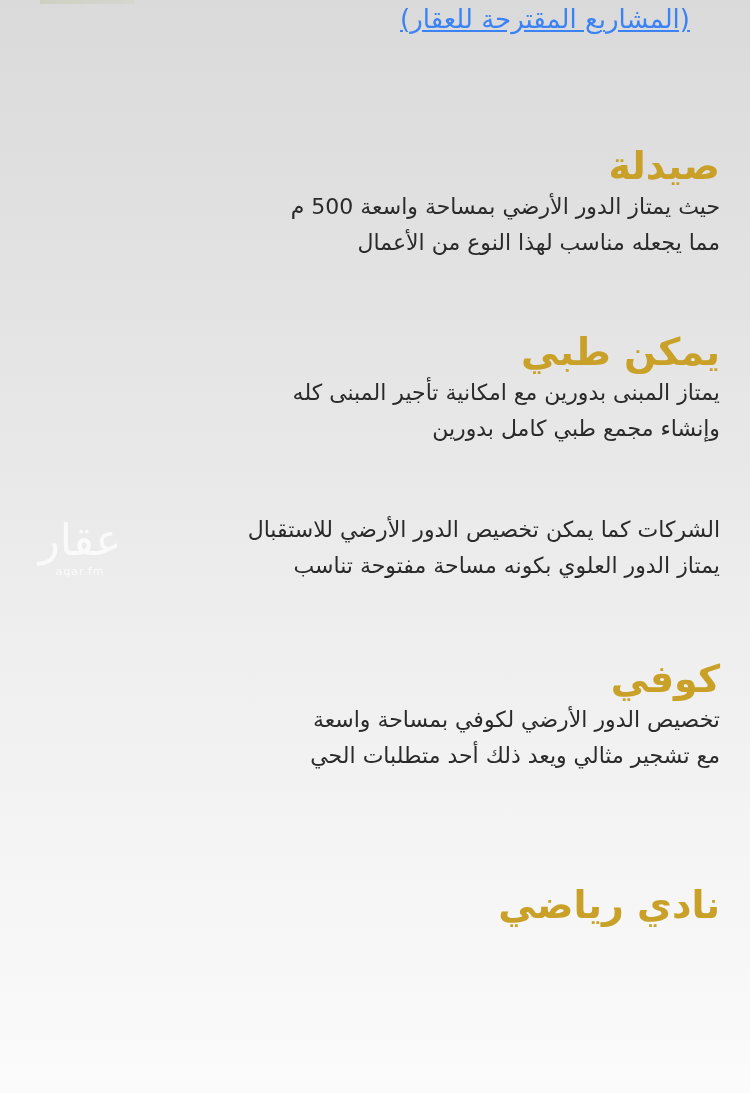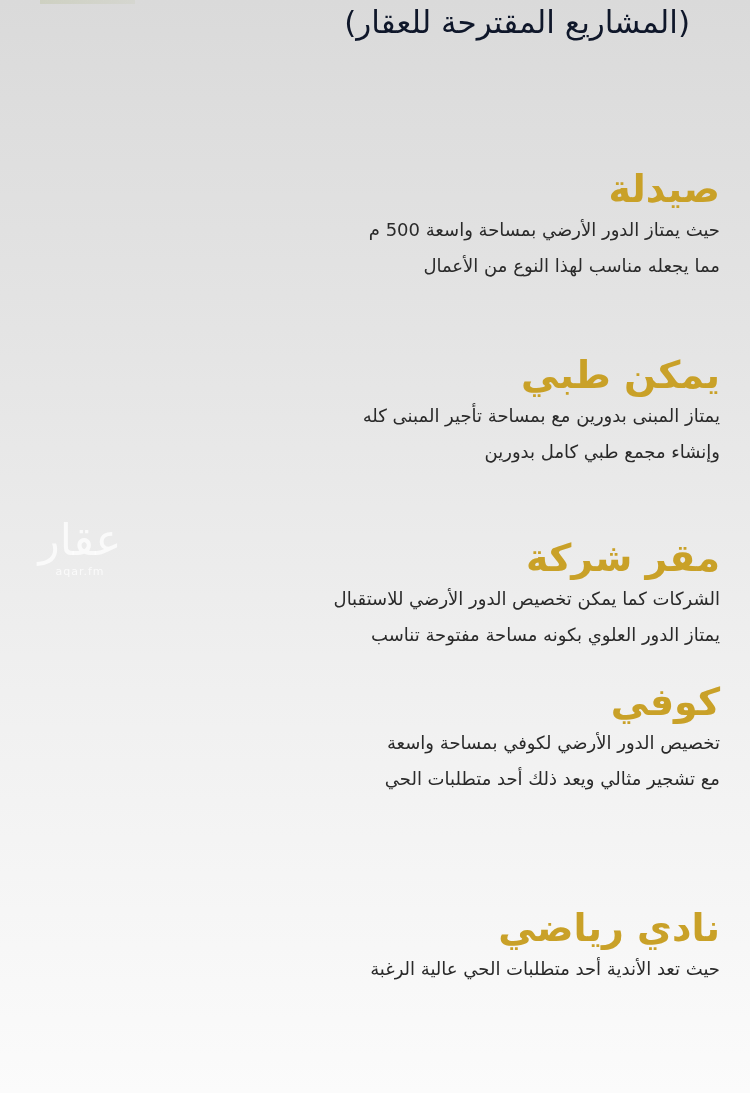--- a/index.html
+++ b/index.html
@@ -20,24 +20,25 @@
       left: 40px;
       top: 0;
       width: 95px;
       height: 4px;
       background: linear-gradient(to right, rgba(170,180,120,0.25), rgba(170,180,120,0.1));
     }
     .page-title {
       position: absolute;
       right: 60px;
       top: 4px;
-      font-size: 31px;
-      color: #0f172a;
+      font-size: 26px;
+      color: #3b82f6;
       letter-spacing: 0;
       white-space: nowrap;
+      text-decoration: underline;
     }
     .watermark {
       position: absolute;
       left: 20px;
       top: 515px;
       width: 120px;
       text-align: center;
       direction: rtl;
       color: rgba(255,255,255,0.75);
       pointer-events: none;
@@ -51,32 +52,31 @@
       font-size: 11px;
       line-height: 14px;
       display: block;
       letter-spacing: 1px;
     }
     .section {
       position: absolute;
       right: 30px;
       width: 600px;
       text-align: right;
-      margin-top: 23px;
     }
     .section-heading {
       font-size: 38px;
       font-weight: bold;
       color: #c9a128;
       line-height: 46px;
       margin: 0;
       white-space: nowrap;
     }
     .section-line {
-      font-size: 18px;
+      font-size: 22px;
       color: #2a2a2a;
       line-height: 36px;
       margin: 0;
       white-space: nowrap;
     }
   </style>
 </head>
 <body>
 
 <div class="top-logo-faint"></div>
@@ -89,32 +89,30 @@
 </div>
 
 <div class="section" style="top:143px;">
   <h2 class="section-heading">صيدلة</h2>
   <p class="section-line">حيث يمتاز الدور الأرضي بمساحة واسعة 500 م</p>
   <p class="section-line">مما يجعله مناسب لهذا النوع من الأعمال</p>
 </div>
 
 <div class="section" style="top:329px;">
   <h2 class="section-heading">يمكن طبي</h2>
-  <p class="section-line">يمتاز المبنى بدورين مع بمساحة تأجير المبنى كله</p>
+  <p class="section-line">يمتاز المبنى بدورين مع امكانية تأجير المبنى كله</p>
   <p class="section-line">وإنشاء مجمع طبي كامل بدورين</p>
 </div>
 
 <div class="section" style="top:512px;">
-  <h2 class="section-heading">مقر شركة</h2>
   <p class="section-line">الشركات كما يمكن تخصيص الدور الأرضي للاستقبال</p>
   <p class="section-line">يمتاز الدور العلوي بكونه مساحة مفتوحة تناسب</p>
 </div>
 
 <div class="section" style="top:656px;">
   <h2 class="section-heading">كوفي</h2>
   <p class="section-line">تخصيص الدور الأرضي لكوفي بمساحة واسعة</p>
   <p class="section-line">مع تشجير مثالي ويعد ذلك أحد متطلبات الحي</p>
 </div>
 
 <div class="section" style="top:882px;">
   <h2 class="section-heading">نادي رياضي</h2>
-  <p class="section-line">حيث تعد الأندية أحد متطلبات الحي عالية الرغبة</p>
 </div>
 
 </body></html>

